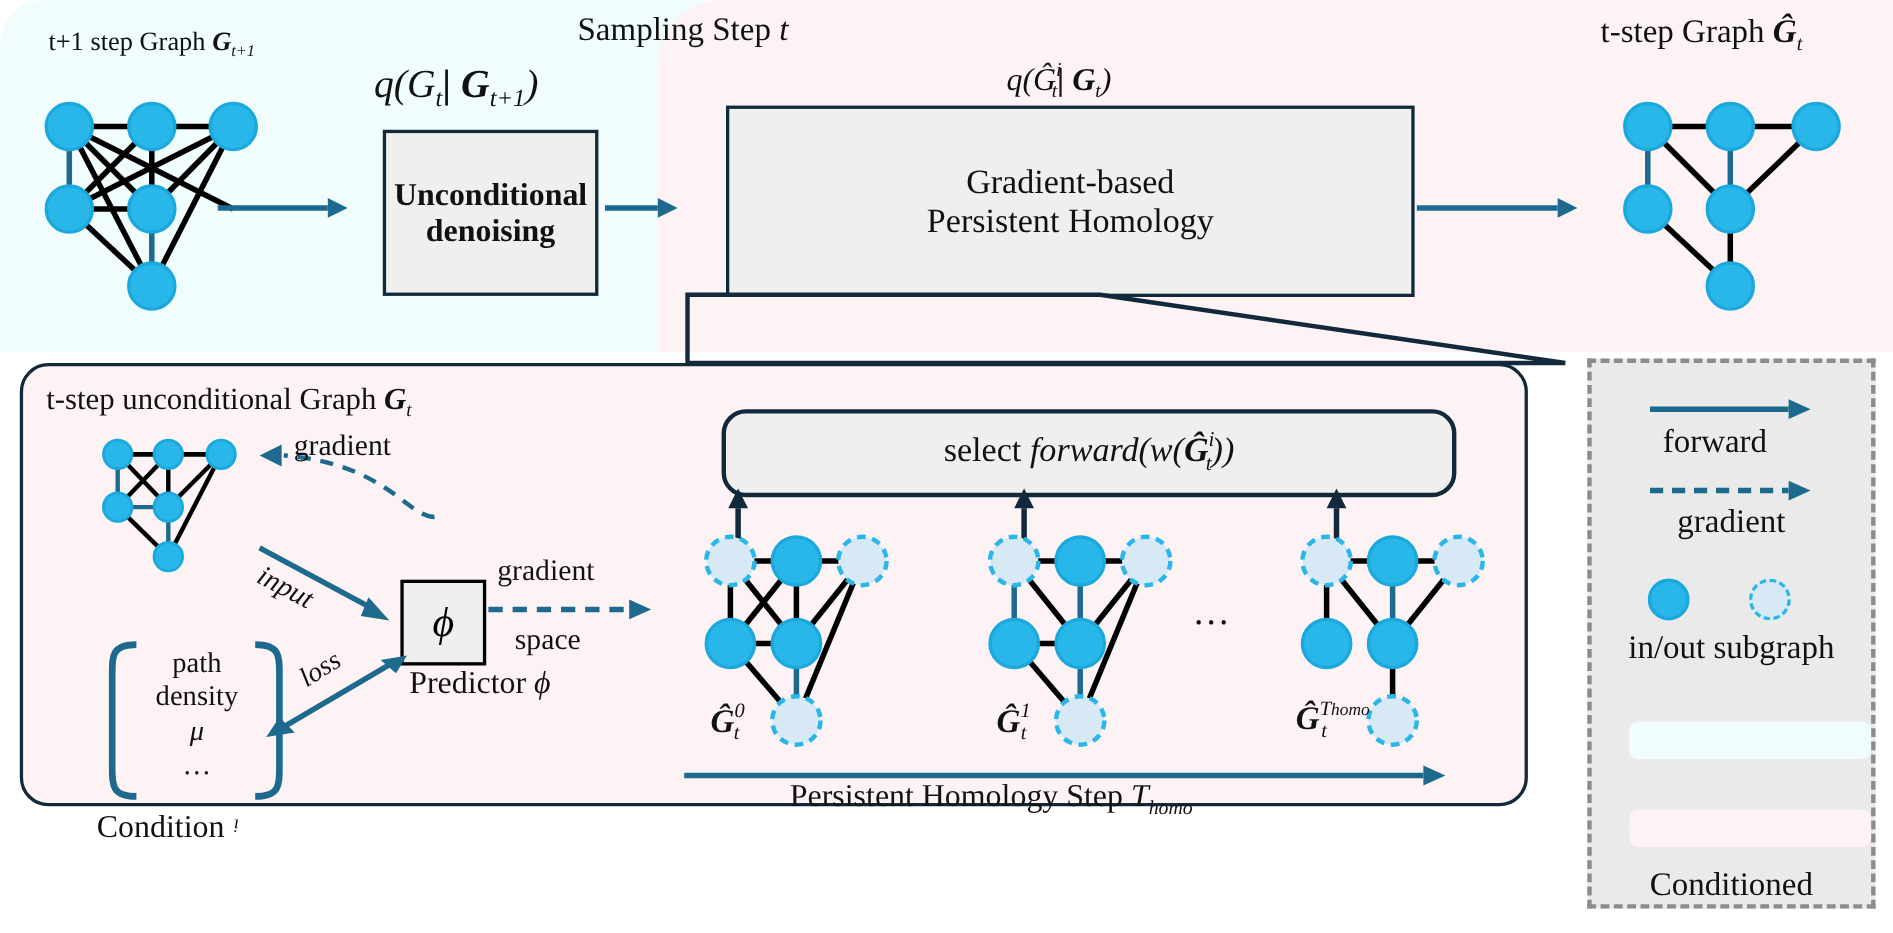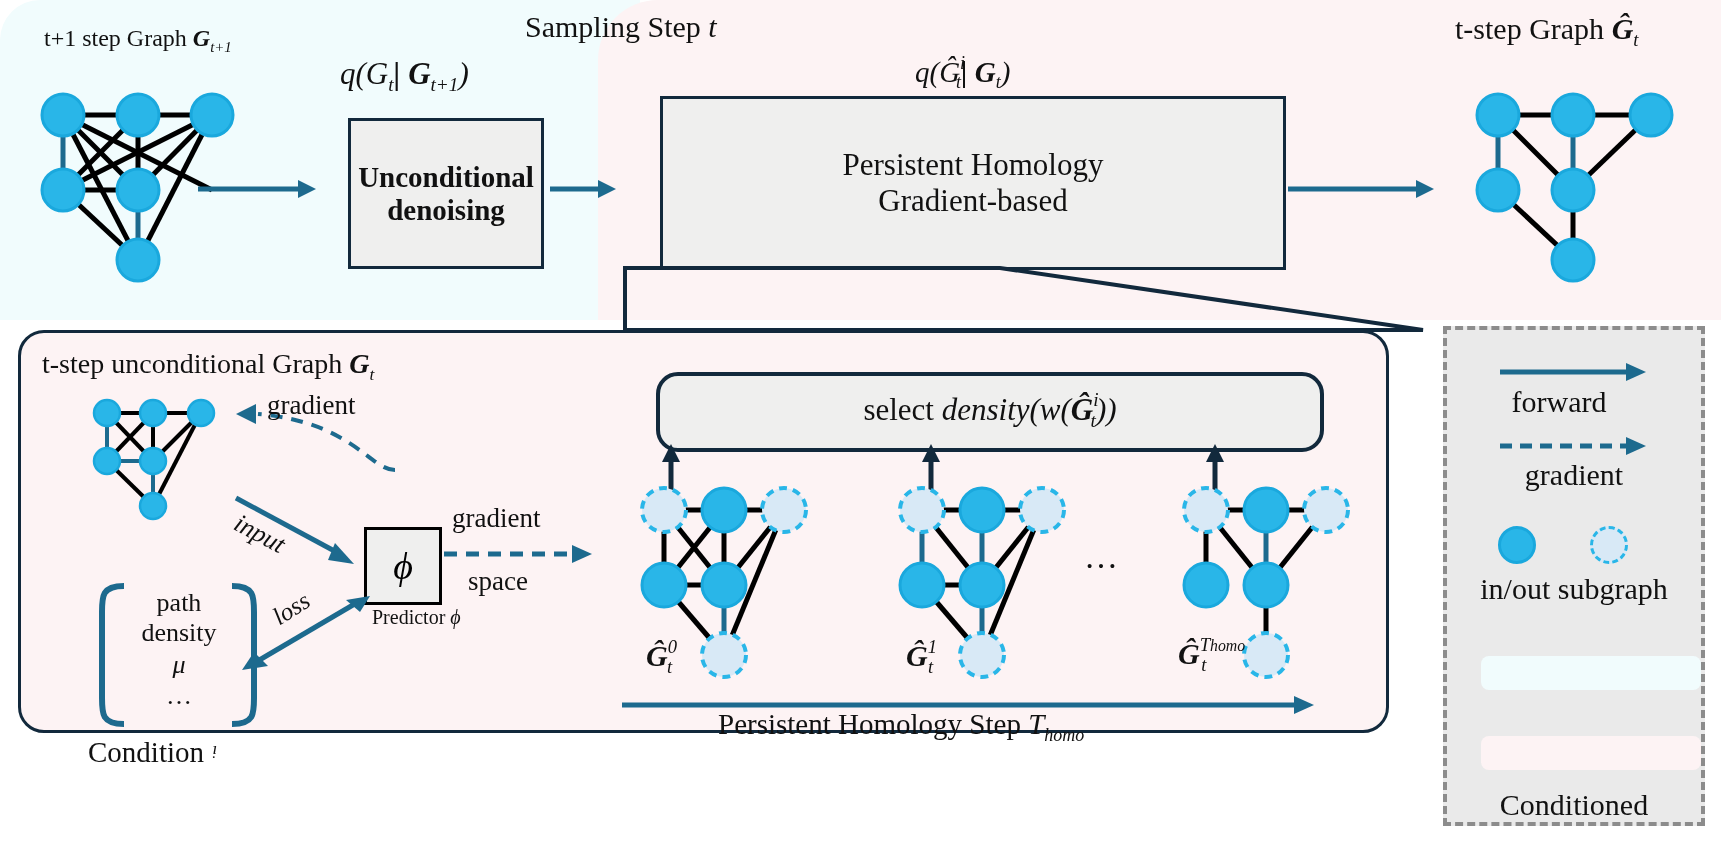--- a/index.html
+++ b/index.html
@@ -75,21 +75,21 @@
   </div>
 
   <div class="abs lbl serif" style="left:525px; top:12px; font-size:30px;">
     <span>Sampling Step </span><span class="ital">t</span>
   </div>
 
   <div class="abs lbl serif" style="left:1455px; top:14px; font-size:30px;">
     <span>t-step  Graph </span><span class="gbold">Ĝ</span><sub>t</sub>
   </div>
 
-  <div class="abs lbl serif" style="left:340px; top:58px; font-size:31px;">
+  <div class="abs lbl serif" style="left:340px; top:58px; font-size:36px;">
     <span class="ital">q(G</span><sub>t</sub><span class="gbold">| G</span><sub>t+1</sub><span class="ital">)</span>
   </div>
 
   <div class="abs lbl serif" style="left:915px; top:56px; font-size:29px;">
     <span class="ital">q(Ĝ</span><sup style="position:relative; top:-2px;">i</sup><sub style="margin-left:-9px;">t</sub><span class="gbold">| G</span><sub>t</sub><span class="ital">)</span>
   </div>
 
   <svg class="abs" style="left:20px; top:75px;" width="230" height="215">
     <g stroke="#000" stroke-width="5" fill="none">
       <line x1="43" y1="40" x2="118" y2="40"></line>
@@ -129,22 +129,22 @@
     </div>
   </div>
 
   <svg class="abs" style="left:550px; top:176px;" width="75" height="26">
     <line x1="0" y1="13" x2="48" y2="13" stroke="#1d6a8e" stroke-width="5"></line>
     <polygon points="48,4 66,13 48,22" fill="#1d6a8e"></polygon>
   </svg>
 
   <div class="abs proc-box" style="left:660px; top:96px; width:620px; height:168px; font-size:31px;">
     <div>
+      <div>Gradient-based</div>
       <div>Persistent Homology</div>
-      <div>Gradient-based</div>
     </div>
   </div>
 
   <svg class="abs" style="left:600px; top:260px;" width="800" height="80">
     <path d="M 25 8 L 25 70 L 823 70 L 400 8 Z" fill="none" stroke="#12293c" stroke-width="4"></path>
   </svg>
 
   <svg class="abs" style="left:1288px; top:176px;" width="160" height="26">
     <line x1="0" y1="13" x2="128" y2="13" stroke="#1d6a8e" stroke-width="5"></line>
     <polygon points="128,4 146,13 128,22" fill="#1d6a8e"></polygon>
@@ -220,21 +220,21 @@
   </div>
 
   <svg class="abs" style="left:240px; top:596px;" width="130" height="80">
     <line x1="118" y1="6" x2="16" y2="66" stroke="#1d6a8e" stroke-width="5"></line>
     <polygon points="120,16 130,0 106,4" fill="#1d6a8e"></polygon>
     <polygon points="14,56 2,74 28,70" fill="#1d6a8e"></polygon>
   </svg>
   <div class="abs lbl serif ital" style="left:268px; top:608px; font-size:25px;
        transform:rotate(-32deg); transform-origin:left top;">loss</div>
 
-  <div class="abs lbl serif" style="left:372px; top:607px; font-size:20px;">
+  <div class="abs lbl serif" style="left:372px; top:607px; font-size:29px;">
     <span>Predictor </span><span class="ital">ϕ</span>
   </div>
 
   <div class="abs lbl serif" style="left:452px; top:505px; font-size:27px;">gradient</div>
   <svg class="abs" style="left:444px; top:542px;" width="156" height="24">
     <line x1="0" y1="12" x2="128" y2="12" stroke="#1d6a8e" stroke-width="5" stroke-dasharray="13,9"></line>
     <polygon points="128,3 148,12 128,21" fill="#1d6a8e"></polygon>
   </svg>
   <div class="abs lbl serif" style="left:468px; top:568px; font-size:27px;">space</div>
 
@@ -246,21 +246,21 @@
     <div style="font-size:26px; line-height:1.15;">path</div>
     <div style="font-size:26px; line-height:1.15;">density</div>
     <div style="font-size:26px; line-height:1.3; font-style:italic;">μ</div>
     <div style="font-size:26px; line-height:1.1;">…</div>
   </div>
   <div class="abs lbl serif" style="left:88px; top:738px; font-size:29px;">
     <span>Condition </span><span class="ital">ᵎ</span>
   </div>
 
   <div class="abs round-box" style="left:656px; top:372px; width:660px; height:72px;">
-    <span class="serif" style="font-size:31px; color:#111;"><span>select </span><span class="ital">density(w(</span><span class="gbold">Ĝ</span><sup style="position:relative; top:-3px;">i</sup><sub style="margin-left:-8px;">t</sub><span class="ital">))</span></span>
+    <span class="serif" style="font-size:31px; color:#111;"><span>select </span><span class="ital">forward(w(</span><span class="gbold">Ĝ</span><sup style="position:relative; top:-3px;">i</sup><sub style="margin-left:-8px;">t</sub><span class="ital">))</span></span>
   </div>
 
   <svg class="abs" style="left:658px; top:444px;" width="26" height="70">
     <line x1="13" y1="70" x2="13" y2="18" stroke="#12293c" stroke-width="5"></line>
     <polygon points="4,18 13,0 22,18" fill="#12293c"></polygon>
   </svg>
   <svg class="abs" style="left:918px; top:444px;" width="26" height="70">
     <line x1="13" y1="70" x2="13" y2="18" stroke="#12293c" stroke-width="5"></line>
     <polygon points="4,18 13,0 22,18" fill="#12293c"></polygon>
   </svg>

